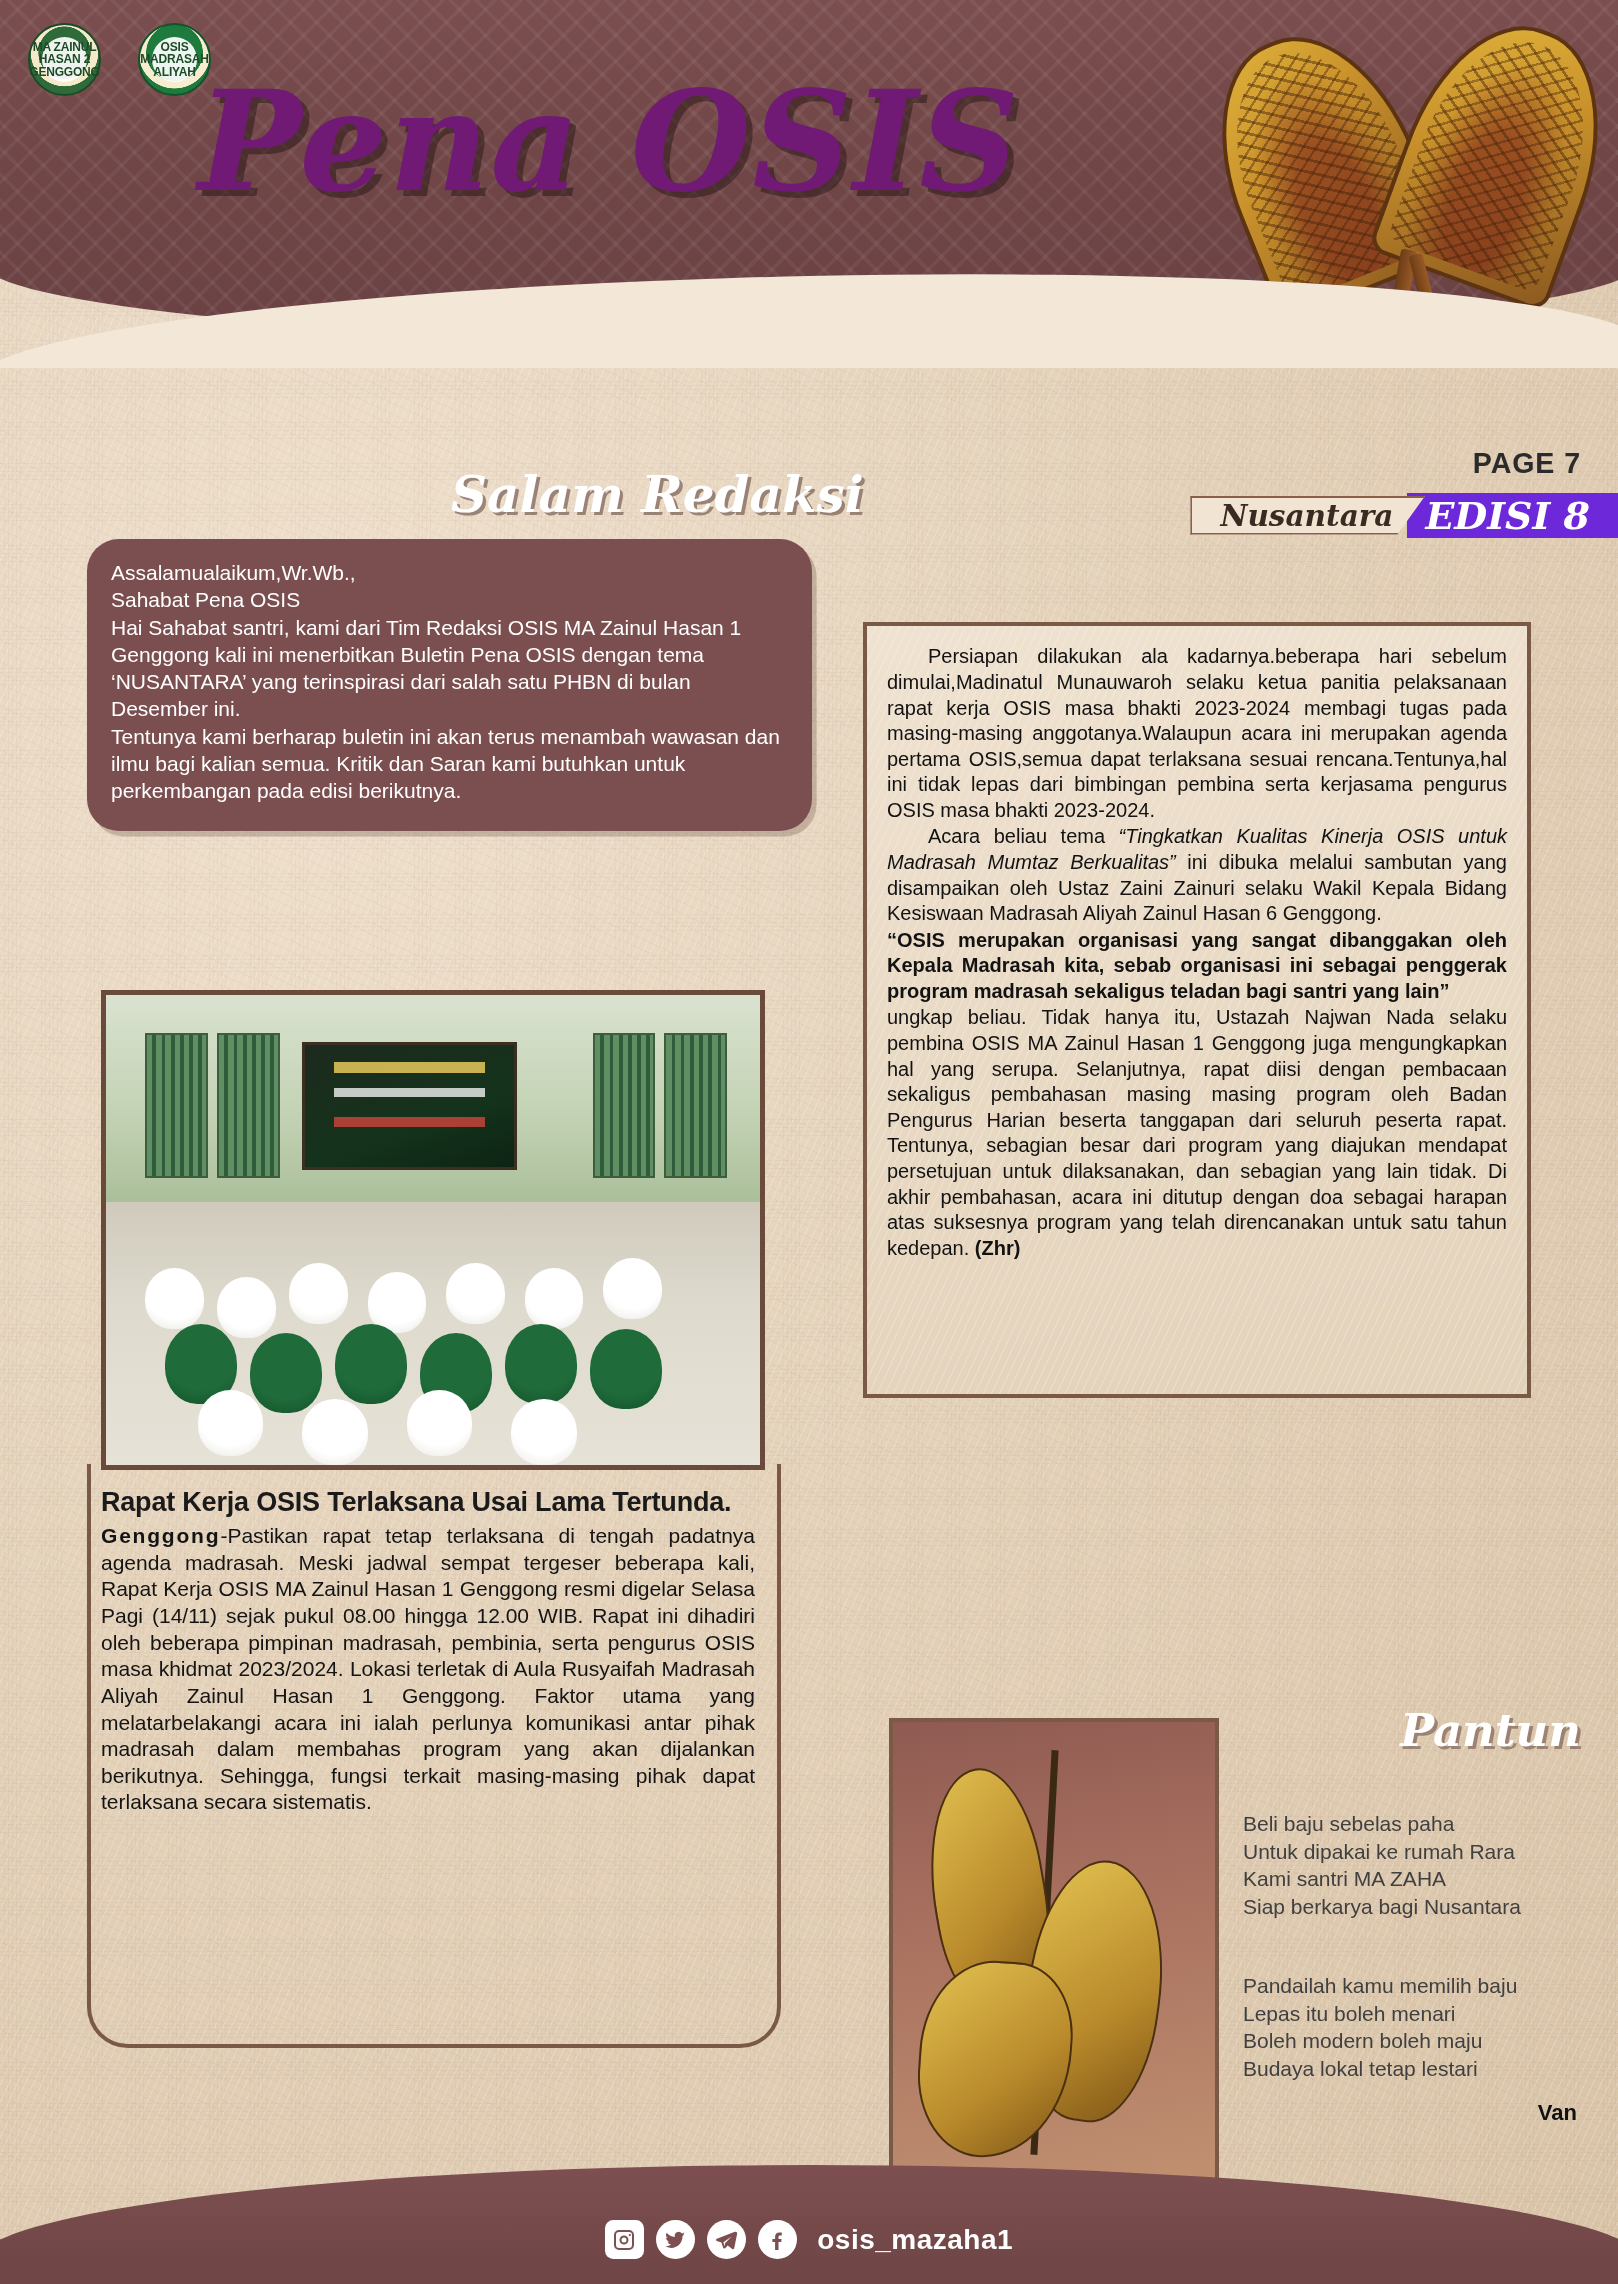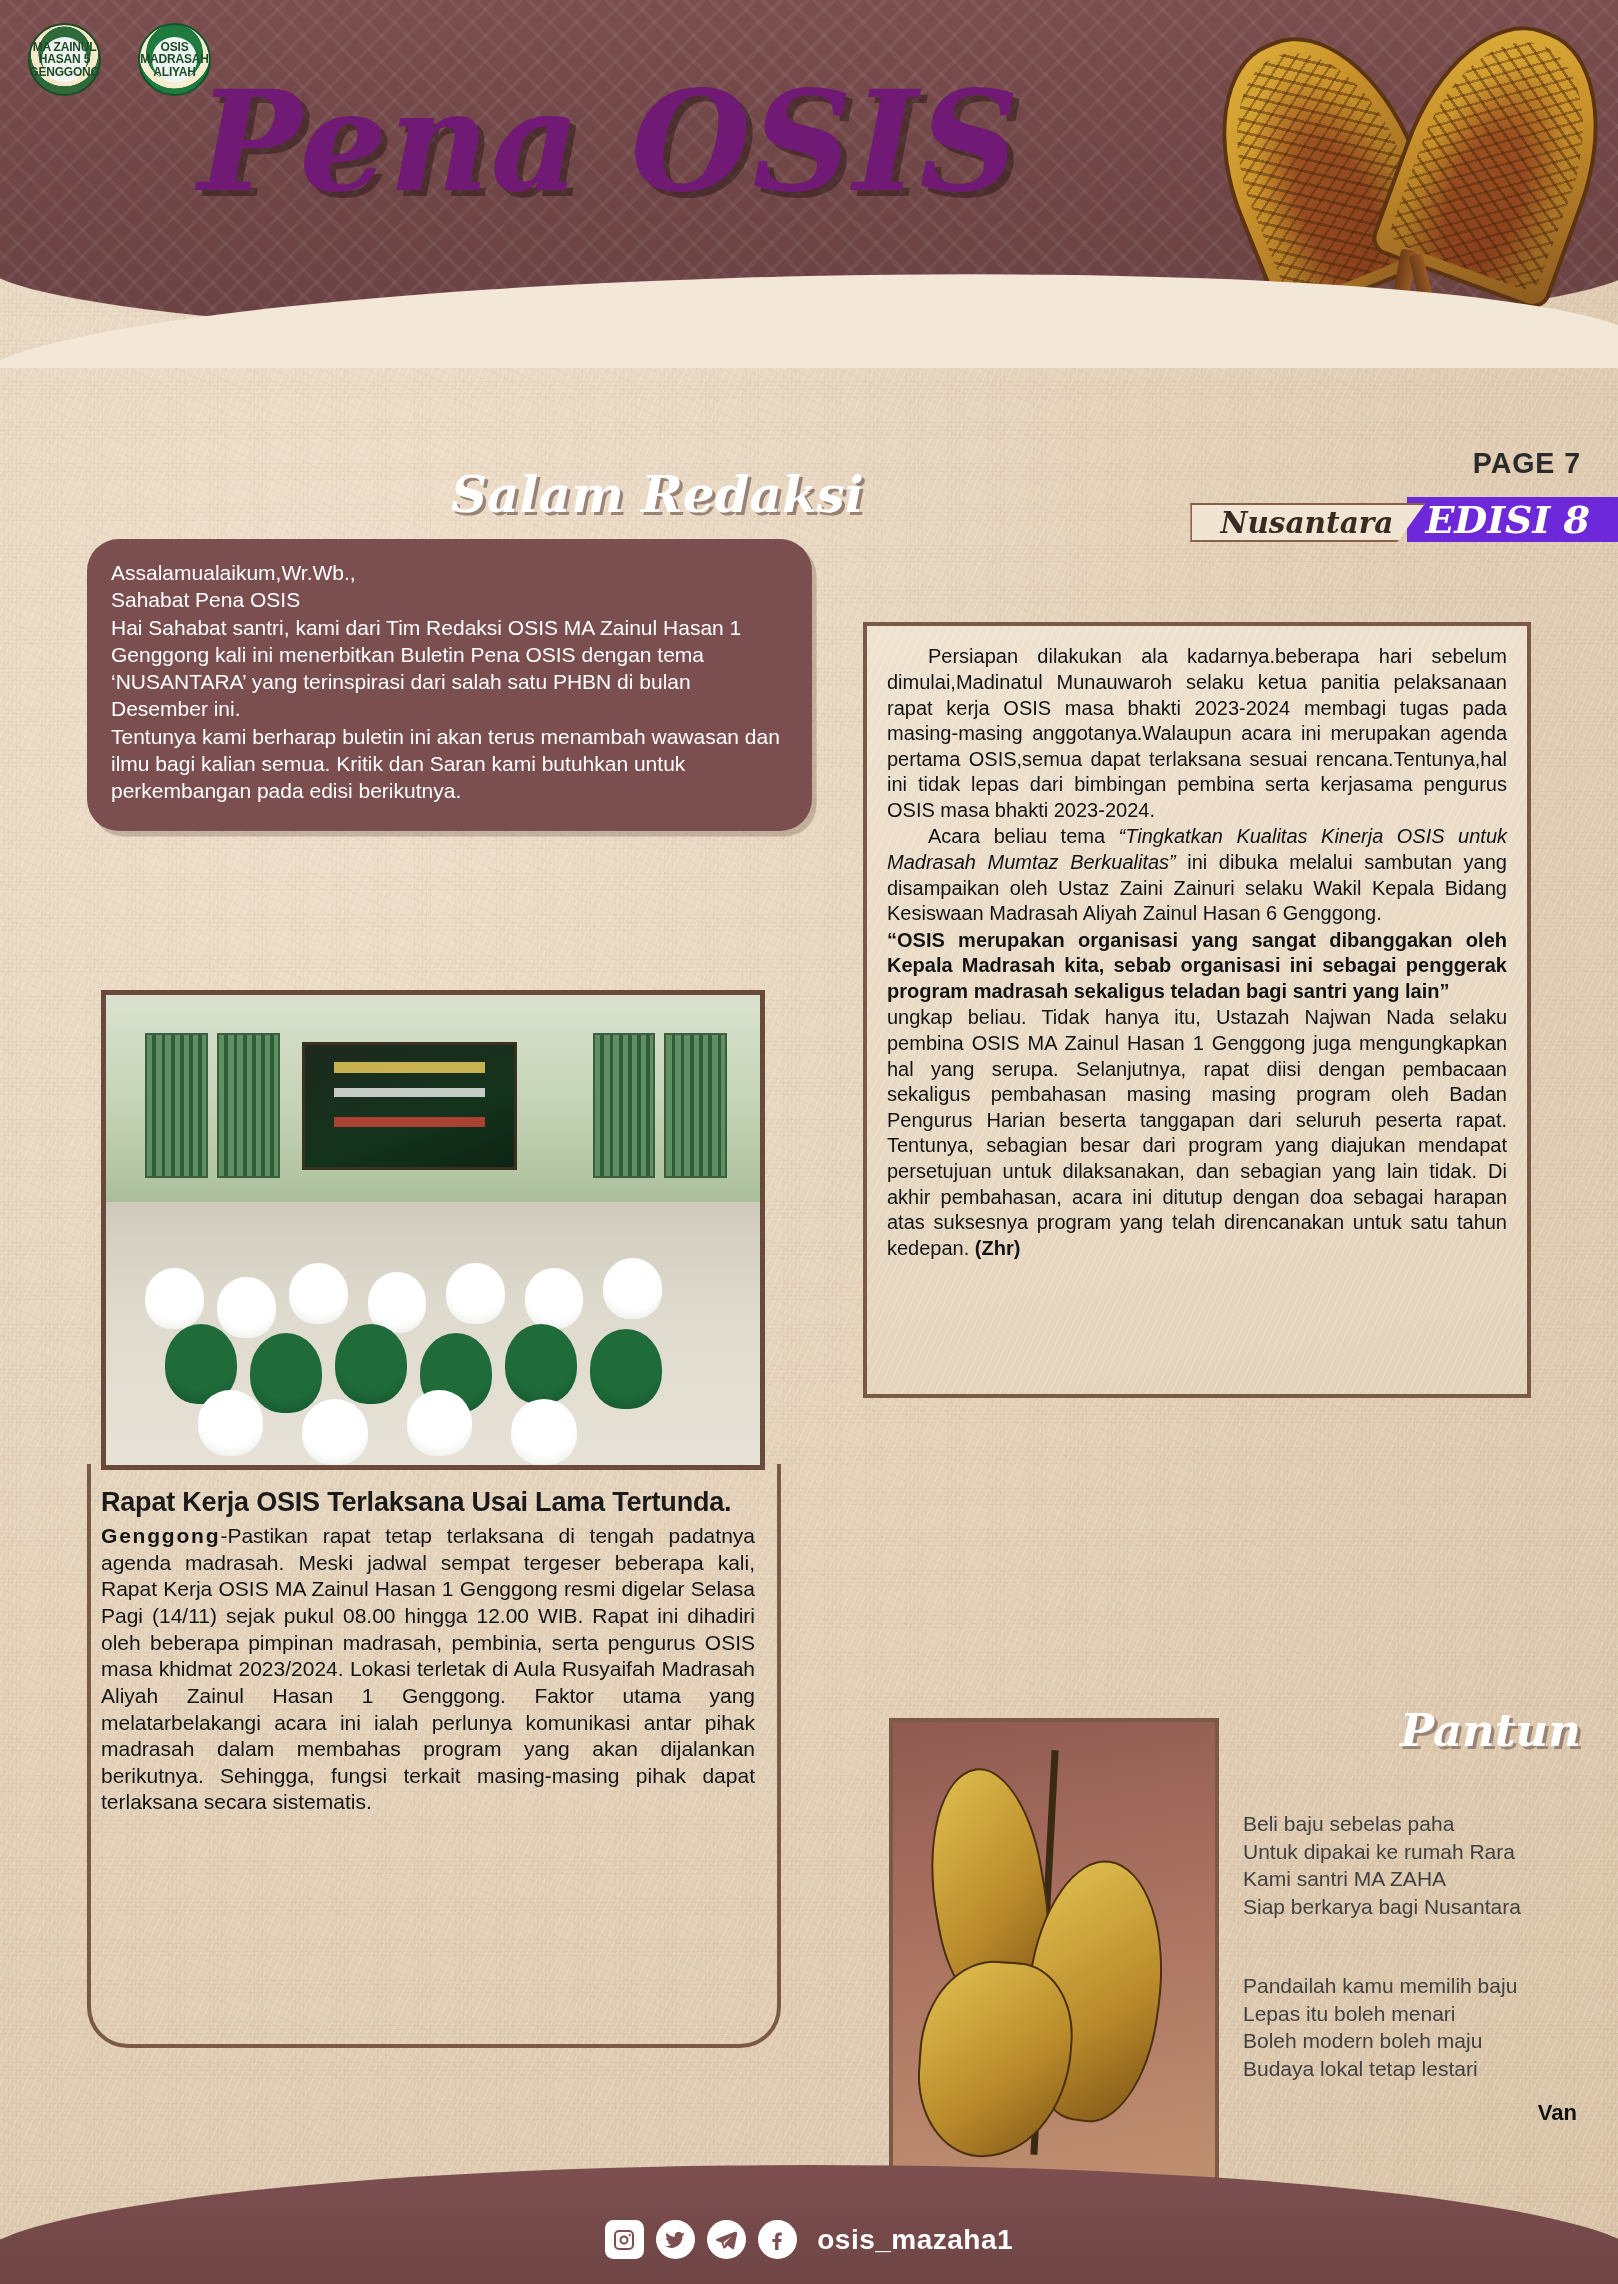--- a/index.html
+++ b/index.html
@@ -174,21 +174,21 @@
     font-weight: bold;
     color: #2b2b2b;
     letter-spacing: 0.9px;
   }
   .edisi-wrap {
     position: absolute;
     right: 0;
     top: 488px;
     height: 54px;
     display: flex;
-    align-items: flex-end;
+    align-items: center;
   }
   .nusantara-tag {
     position: relative;
     background: #f1e4d2;
     color: #3a2a22;
     font-family: "DejaVu Serif", serif;
     font-style: italic;
     font-weight: bold;
     font-size: 29.5px;
     display: flex;
@@ -443,21 +443,21 @@
 </head>
 <body>
 
 <div class="page">
   <div class="paper-bg"></div>
 
   <div class="header">
     <div class="header-bg"></div>
 
     <div class="logo logo1">
-      <div class="logo-inner">MA ZAINUL HASAN 5 GENGGONG</div>
+      <div class="logo-inner">MA ZAINUL HASAN 2 GENGGONG</div>
     </div>
     <div class="logo logo2">
       <div class="logo-inner">OSIS MADRASAH ALIYAH</div>
     </div>
 
     <div class="masthead">Pena OSIS</div>
 
     <div class="wayang">
       <div class="gunungan g-left">
           <div class="g-orn"></div>

